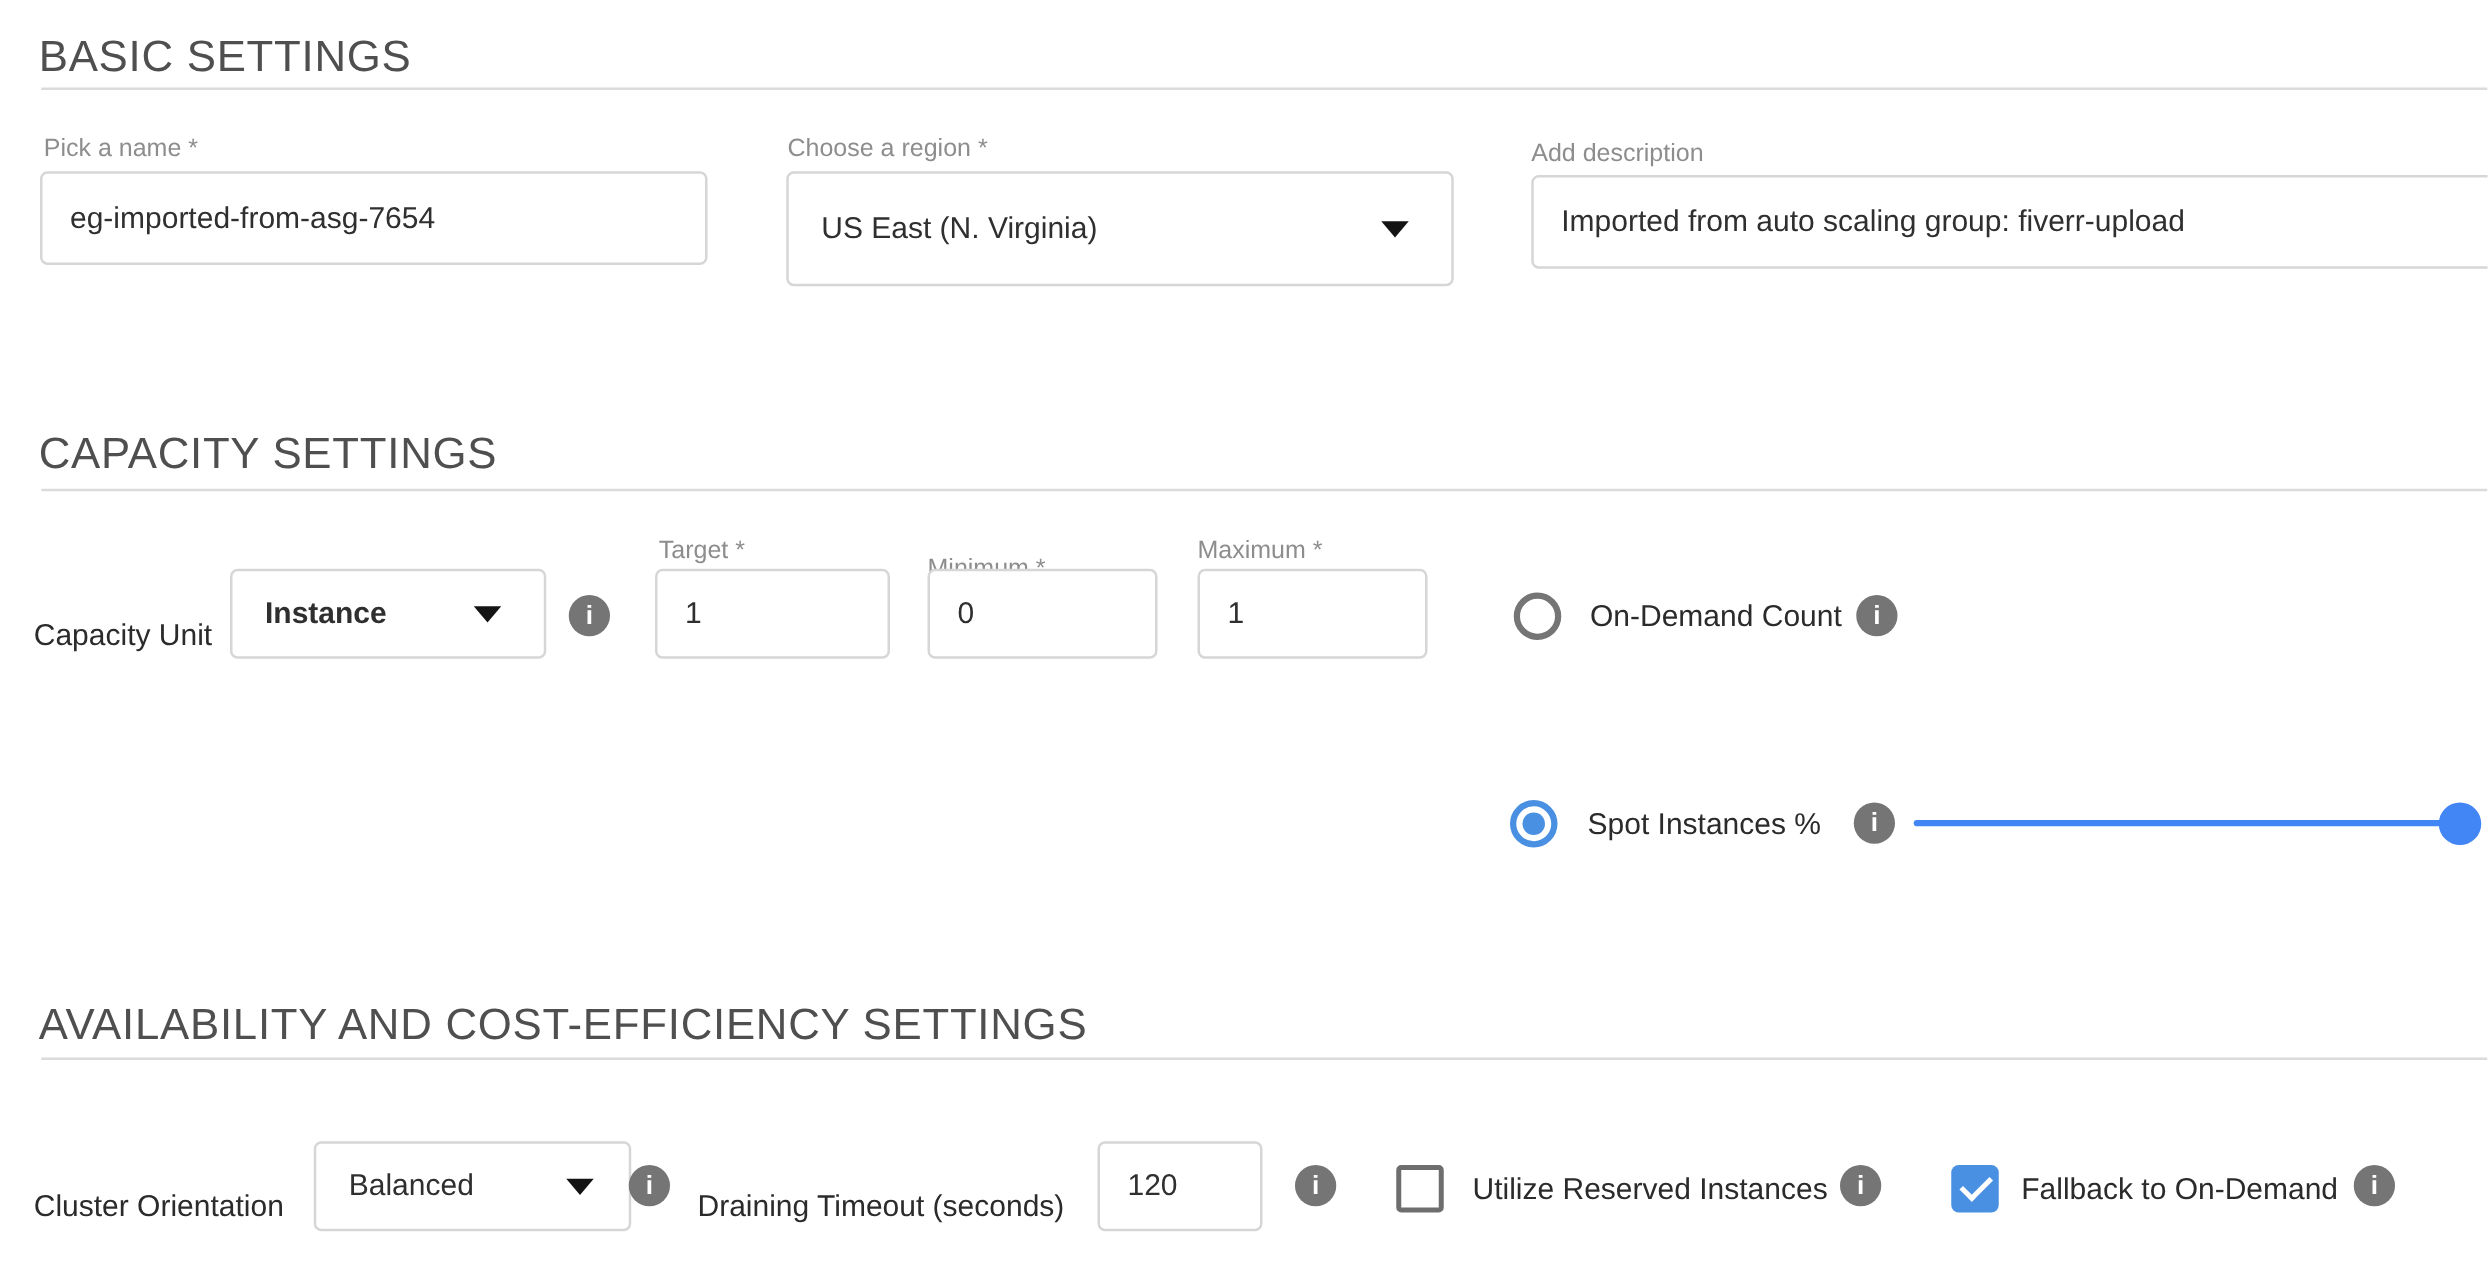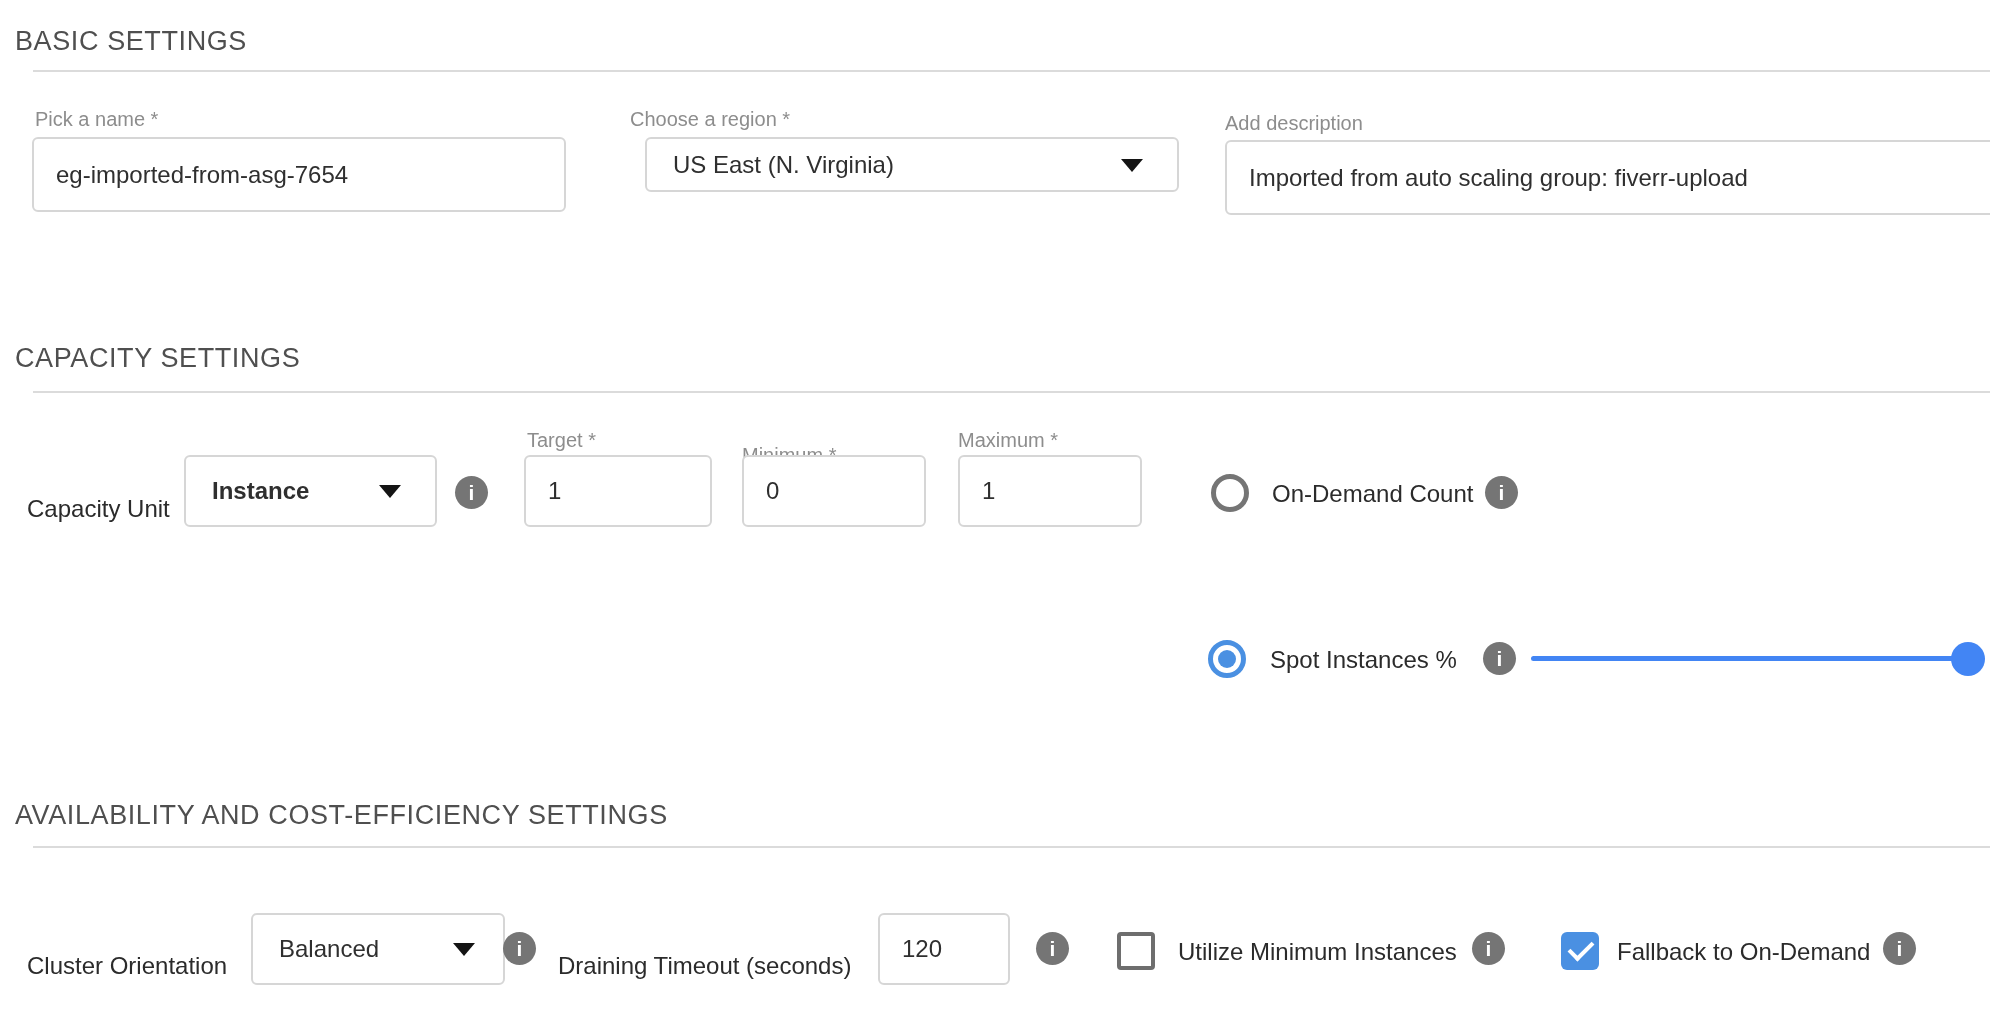--- a/index.html
+++ b/index.html
@@ -13,21 +13,21 @@
     --title-gray:#4f4f4f;
   }
   *{box-sizing:border-box;}
   html,body{margin:0;padding:0;}
   body{
     width:1990px;height:1016px;background:#ffffff;overflow:hidden;position:relative;
     font-family:"Liberation Sans", sans-serif;
   }
   .page{position:absolute;left:0;top:0;width:1990px;height:1016px;}
   .section-title{
-    position:absolute;left:15px;font-size:27px;font-weight:400;
+    position:absolute;left:31px;font-size:35px;font-weight:400;
     color:var(--title-gray);letter-spacing:0.6px;white-space:nowrap;
   }
   .divider{position:absolute;left:33px;right:0;height:2px;background:var(--divider-gray);}
   .field-label{position:absolute;font-size:20px;color:var(--label-gray);white-space:nowrap;}
   .row-label{position:absolute;font-size:24px;color:var(--text-dark);white-space:nowrap;margin-top:16px;}
   .check-label{position:absolute;font-size:24px;color:var(--text-dark);white-space:nowrap;}
   .tbox{
     position:absolute;border:2px solid var(--border-gray);border-radius:6px;background:#fff;
     font-size:24px;color:#2f2f2f;padding:2px 22px;font-family:"Liberation Sans", sans-serif;
     outline:none;
@@ -65,21 +65,21 @@
 
 <div class="page">
 
   <div class="section-title" style="top:26px;">BASIC SETTINGS</div>
   <div class="divider" style="top:70px;"></div>
 
   <div class="field-label" style="left:35px;top:108px;">Pick a name *</div>
   <input class="tbox" style="left: 32px; top: 137px; width: 534px; height: 75px;" value="eg-imported-from-asg-7654">
 
   <div class="field-label" style="left:630px;top:108px;">Choose a region *</div>
-  <div class="dropdown" style="left:645px;top:137px;width:534px;height:55px;text-align:center;">
+  <div class="dropdown" style="left:629px;top:137px;width:534px;height:92px;text-align:center;">
     <span>US East (N. Virginia)</span>
     <span class="arrow"></span>
   </div>
 
   <div class="field-label" style="left:1225px;top:112px;">Add description</div>
   <input class="tbox" style="left: 1225px; top: 140px; width: 800px; height: 75px;" value="Imported from auto scaling group: fiverr-upload">
 
   <div class="section-title" style="top:343px;">CAPACITY SETTINGS</div>
   <div class="divider" style="top:391px;"></div>
 
@@ -116,20 +116,20 @@
     <span>Balanced</span>
     <span class="arrow" style="right:28px;"></span>
   </div>
   <div class="info" style="left:503px;top:932px;"></div>
 
   <div class="row-label" style="left:558px;top:936px;">Draining Timeout (seconds)</div>
   <input class="tbox" style="left: 878px; top: 913px; width: 132px; height: 72px;" value="120">
   <div class="info" style="left:1036px;top:932px;"></div>
 
   <div class="checkbox off" style="left:1117px;top:932px;"></div>
-  <div class="check-label" style="left:1178px;top:938px;">Utilize Minimum Instances</div>
+  <div class="check-label" style="left:1178px;top:938px;">Utilize Reserved Instances</div>
   <div class="info" style="left:1472px;top:932px;"></div>
 
   <div class="checkbox on" style="left:1561px;top:932px;"></div>
   <div class="check-label" style="left:1617px;top:938px;">Fallback to On-Demand</div>
   <div class="info" style="left:1883px;top:932px;"></div>
 
 </div>
 
 </body></html>

